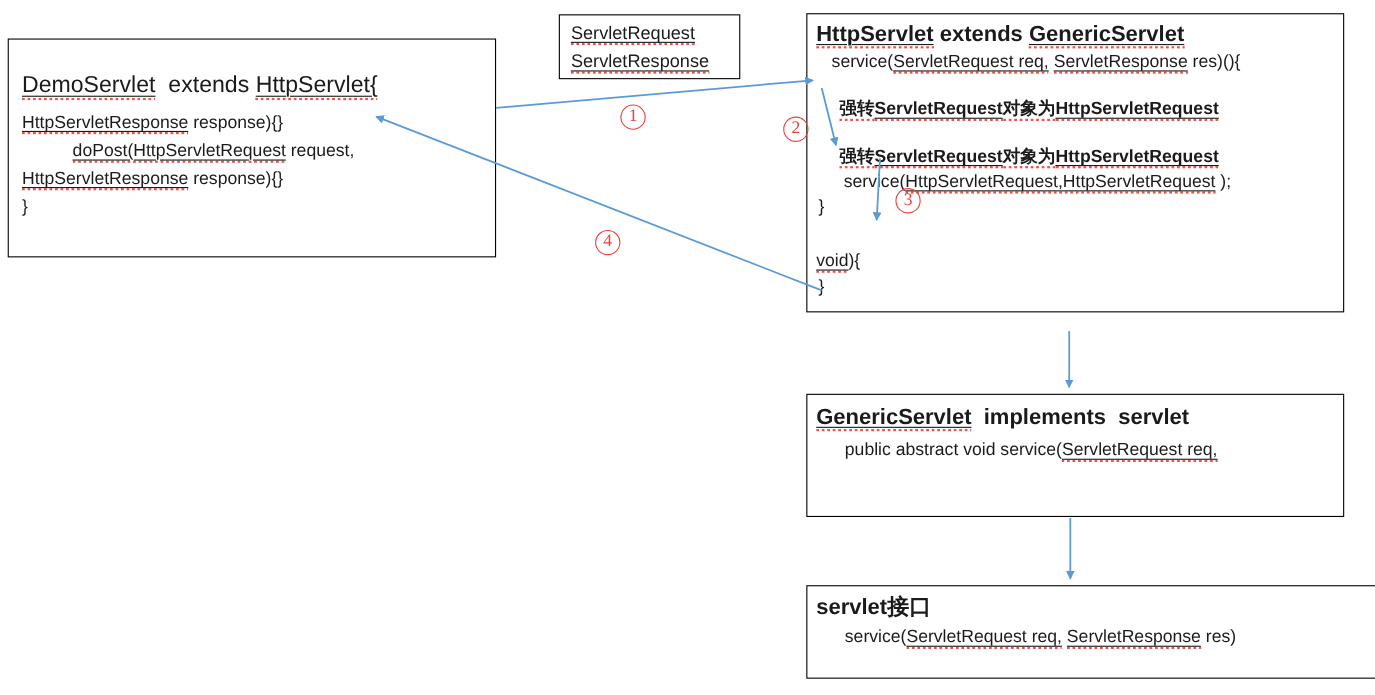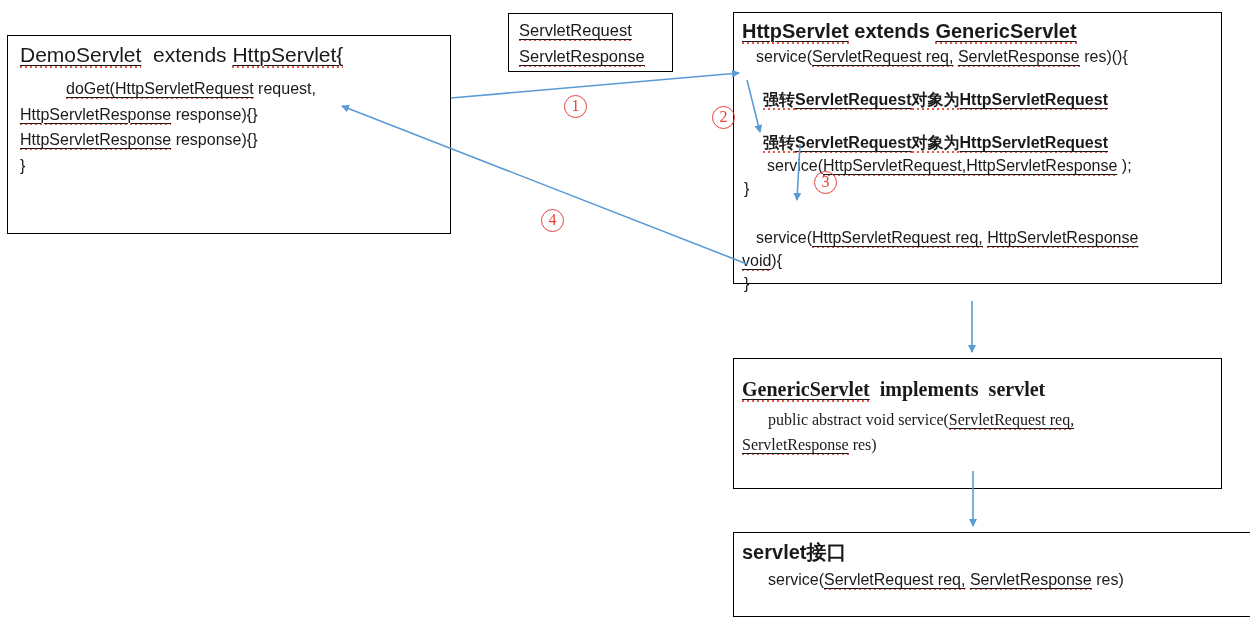--- a/index.html
+++ b/index.html
@@ -7,29 +7,29 @@
     position:relative;width:1250px;height:632px;background:#ffffff;overflow:hidden;
     font-family:"Liberation Sans","DejaVu Sans",sans-serif;color:#1a1a1a;
   }
   .box{
     position:absolute;border:1.6px solid #000;background:#fff;box-sizing:border-box;
     z-index:1;
   }
   .line{white-space:pre;}
   #box-demo{left:7px;top:35px;width:444px;height:199px;padding:4px 12px;font-size:16px;}
   #box-demo .line{line-height:25.5px;}
-  #box-demo .t{font-size:21px;line-height:30px;margin-bottom:6px;font-weight:400;}
+  #box-demo .t{font-size:21px;line-height:30px;margin-bottom:6px;font-weight:400;margin-top:23px;}
   #box-param{left:508px;top:13px;width:165px;height:59px;padding:3px 10px;font-size:16.5px;}
   #box-param .line{line-height:26px;}
   #box-http{left:733px;top:12px;width:489px;height:272px;padding:4px 8px;font-size:16px;}
   #box-http .line{line-height:23px;}
   #box-http .t{font-size:20px;line-height:28px;font-weight:700;}
   #box-http .b{font-weight:700;margin-top:20px;}
   #box-http .blank{height:26px;}
-  #box-generic{left:733px;top:358px;width:489px;height:131px;padding:16px 8px;font-size:16px;font-family:Liberation Serif, serif;}
+  #box-generic{left:733px;top:358px;width:489px;height:112px;padding:6px 8px;font-size:16px;}
   #box-generic .line{line-height:25px;}
   #box-generic .t{font-size:20px;line-height:28px;font-weight:700;margin-bottom:4px;}
   #box-servlet{left:733px;top:532px;width:561px;height:85px;padding:4px 8px;font-size:16px;}
   #box-servlet .line{line-height:26px;}
   #box-servlet .t{font-size:20px;line-height:30px;font-weight:700;}
   
   .f-u{
     text-decoration:underline;text-decoration-thickness:1px;text-underline-offset:2.5px;
     background:repeating-linear-gradient(90deg,#e8554b 0 2.5px,rgba(0,0,0,0) 2.5px 5px) left bottom/5px 1.6px repeat-x;
     padding-bottom:2px;
@@ -47,45 +47,43 @@
   #num1{left:564px;top:95px;}
   #num2{left:712px;top:106px;}
   #num3{left:814px;top:171px;}
   #num4{left:541px;top:209px;}
 </style>
 </head>
 <body>
 
 <div class="box" id="box-demo">
     <div class="line t"><span class="f-u">DemoServlet</span><span class="f-p">  extends </span><span class="f-u">HttpServlet{</span></div>
-    <div class="line" style="padding-left: 46px;"><span class="f-u">doGet(HttpServletRequest</span><span class="f-p"> request,</span></div>
     <div class="line"><span class="f-u">HttpServletResponse</span><span class="f-p"> response){}</span></div>
+    <div class="line" style="padding-left: 46px;"><span class="f-u">doPost(HttpServletRequest</span><span class="f-p"> request,</span></div>
     <div class="line"><span class="f-u">HttpServletResponse</span><span class="f-p"> response){}</span></div>
     <div class="line"><span class="f-p">}</span></div>
   </div>
 <div class="box" id="box-param">
     <div class="line"><span class="f-u">ServletRequest</span></div>
     <div class="line"><span class="f-u">ServletResponse</span></div>
   </div>
 <div class="box" id="box-http">
     <div class="line t"><span class="f-u">HttpServlet</span><span class="f-p"> extends </span><span class="f-u">GenericServlet</span></div>
     <div class="line" style="padding-left: 14px;"><span class="f-p">service(</span><span class="f-u">ServletRequest req,</span><span class="f-p"> </span><span class="f-u">ServletResponse</span><span class="f-p"> res)(){</span></div>
     <div class="line b" style="padding-left: 21px;"><span class="f-w">强转</span><span class="f-u">ServletRequest</span><span class="f-w">对象为</span><span class="f-u">HttpServletRequest</span></div>
     <div class="line b" style="padding-left: 21px;"><span class="f-w">强转</span><span class="f-u">ServletRequest</span><span class="f-w">对象为</span><span class="f-u">HttpServletRequest</span></div>
-    <div class="line" style="padding-left: 25px;"><span class="f-p">service(</span><span class="f-u">HttpServletRequest,HttpServletResponse</span><span class="f-p"> );</span></div>
+    <div class="line" style="padding-left: 25px;"><span class="f-p">service(</span><span class="f-u">HttpServletRequest,HttpServletRequest</span><span class="f-p"> );</span></div>
     <div class="line" style="padding-left: 2px;"><span class="f-p">}</span></div>
     <div class="line blank"></div>
-    <div class="line" style="padding-left: 14px;"><span class="f-p">service(</span><span class="f-u">HttpServletRequest req,</span><span class="f-p"> </span><span class="f-u">HttpServletResponse</span></div>
     <div class="line"><span class="f-u">void</span><span class="f-p">){</span></div>
     <div class="line" style="padding-left: 2px;"><span class="f-p">}</span></div>
   </div>
 <div class="box" id="box-generic">
     <div class="line t"><span class="f-u">GenericServlet</span><span class="f-p">  implements  servlet</span></div>
     <div class="line" style="padding-left: 26px;"><span class="f-p">public abstract void service(</span><span class="f-u">ServletRequest req,</span></div>
-    <div class="line"><span class="f-u">ServletResponse</span><span class="f-p"> res)</span></div>
   </div>
 <div class="box" id="box-servlet">
     <div class="line t"><span class="f-p">servlet接口</span></div>
     <div class="line" style="padding-left: 26px;"><span class="f-p">service(</span><span class="f-u">ServletRequest req,</span><span class="f-p"> </span><span class="f-u">ServletResponse</span><span class="f-p"> res)</span></div>
   </div>
 
 <svg id="arrow-layer" viewBox="0 0 1250 632" xmlns="http://www.w3.org/2000/svg">
   <defs>
     <marker id="ah" markerWidth="9" markerHeight="8" refX="7" refY="4" orient="auto" markerUnits="userSpaceOnUse">
       <path d="M0,0 L8,4 L0,8 z" fill="#5b9bd5"></path>

